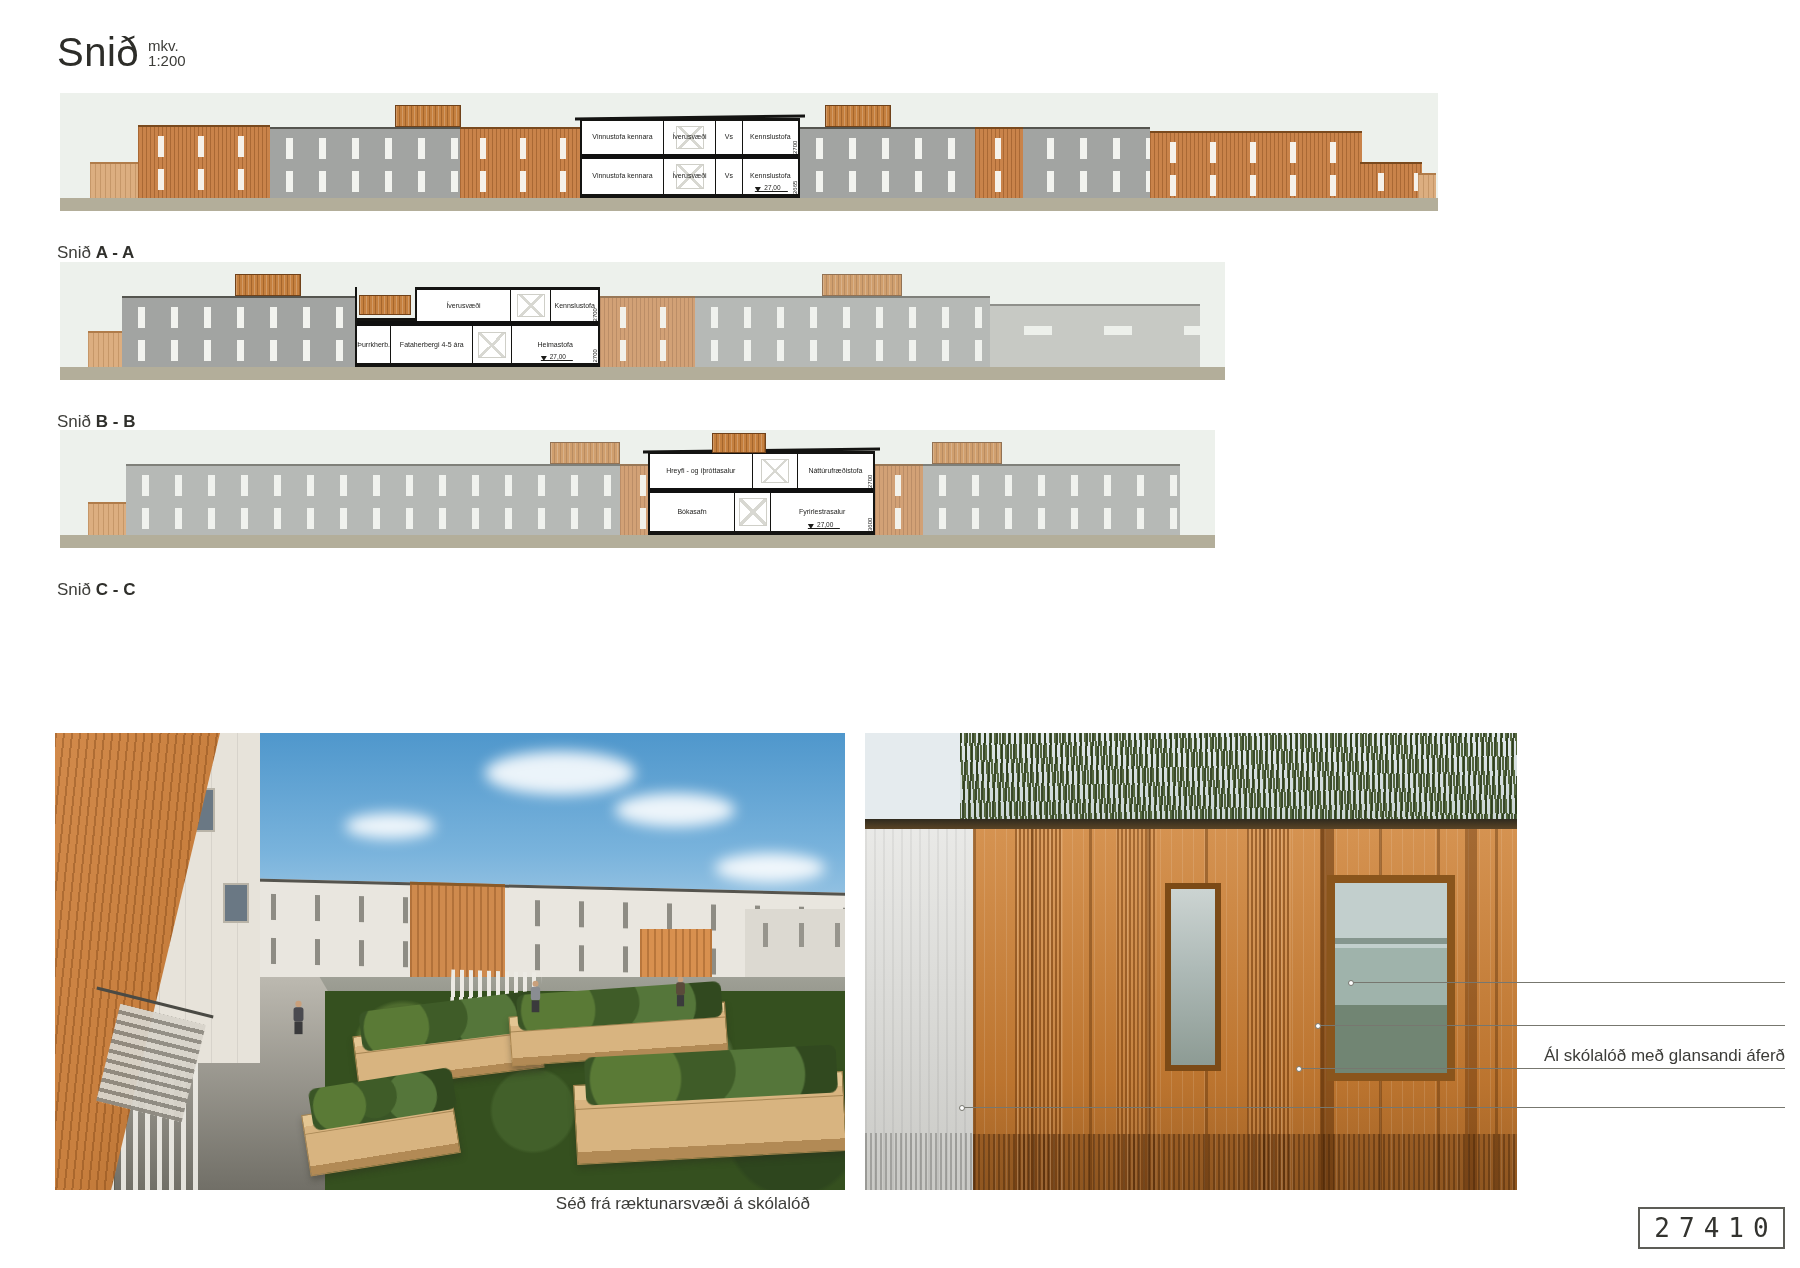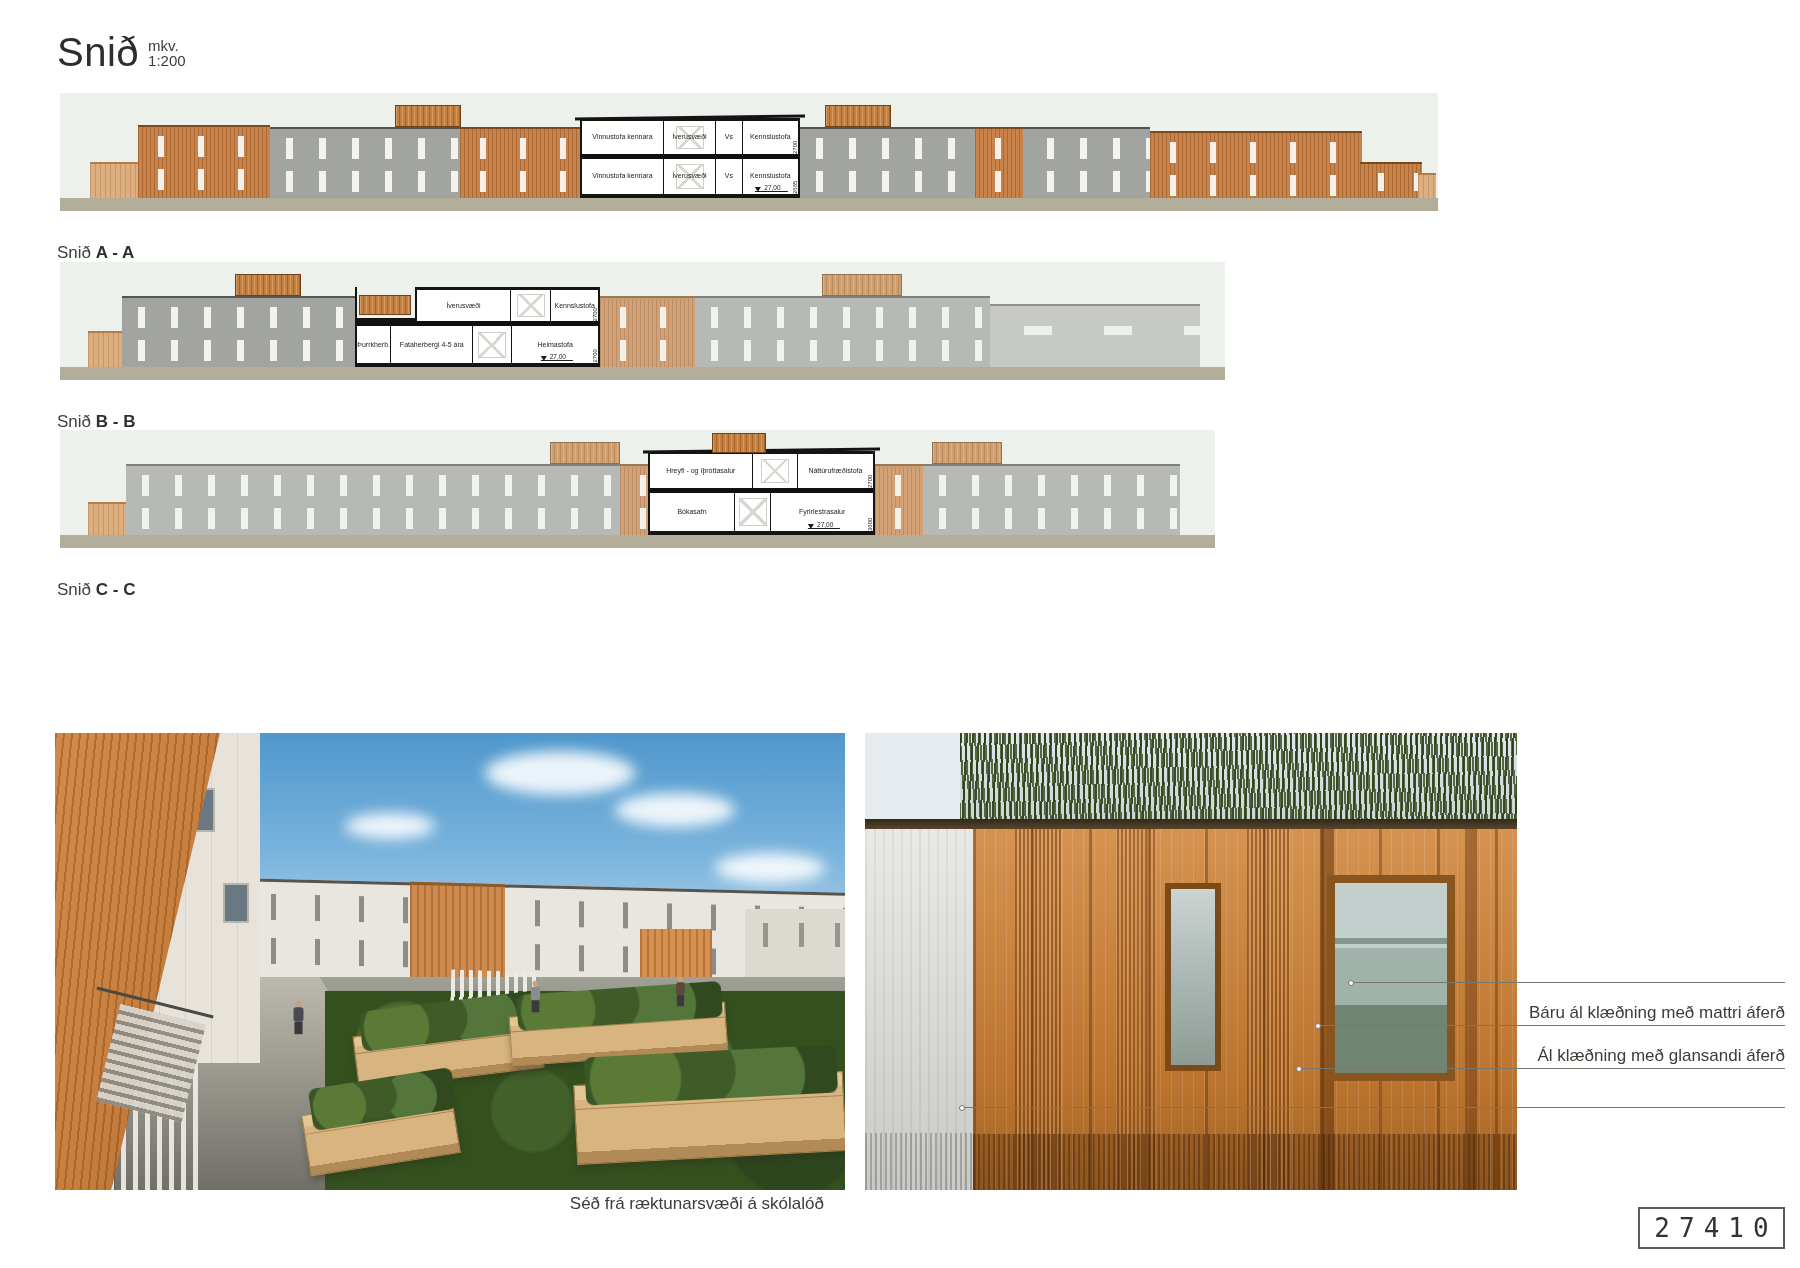--- a/index.html
+++ b/index.html
@@ -339,22 +339,21 @@
     <div class="abs" style="left:462px;top:142px;width:128px;height:206px;border:8px solid #8a551c;background:linear-gradient(180deg,#c2cfcd 0 34%,#9fb3ab 34% 64%,#718573 64% 100%);box-sizing:border-box;"></div>
     <div class="abs" style="left:470px;top:205px;width:112px;height:6px;background:rgba(60,80,66,.45);"></div>
 
     <div class="abs" style="left:108px;bottom:0;right:0;height:56px;background:repeating-linear-gradient(90deg,rgba(60,30,5,.4) 0 2px,transparent 2px 5px),rgba(60,30,5,.18);"></div>
   </div>
 
   <div class="leader" style="left:1351px;top:982px;width:434px;"></div>
   <div class="leader" style="left:1318px;top:1025px;width:467px;"></div>
   <div class="leader" style="left:1299px;top:1068px;width:486px;"></div>
   <div class="leader" style="left:962px;top:1107px;width:823px;"></div>
-  <div class="matlabel" style="top:1003px;">Báru ál klæðning með mattri áferð</div>
-  <div class="matlabel" style="top:1046px;">Ál klæðning með glansandi áferð</div>
-
-  <div class="caption" style="left:69px;top:1194px;width:755px;">Séð frá ræktunarsvæði á skólalóð</div>
+  <div class="matlabel" style="top:1046px;">Ál skólalóð með glansandi áferð</div>
+
+  <div class="caption" style="left:55px;top:1194px;width:755px;">Séð frá ræktunarsvæði á skólalóð</div>
 
   <div class="numbox">
     <span>27410</span>
   </div>
 
 </div>
 
 </body></html>

